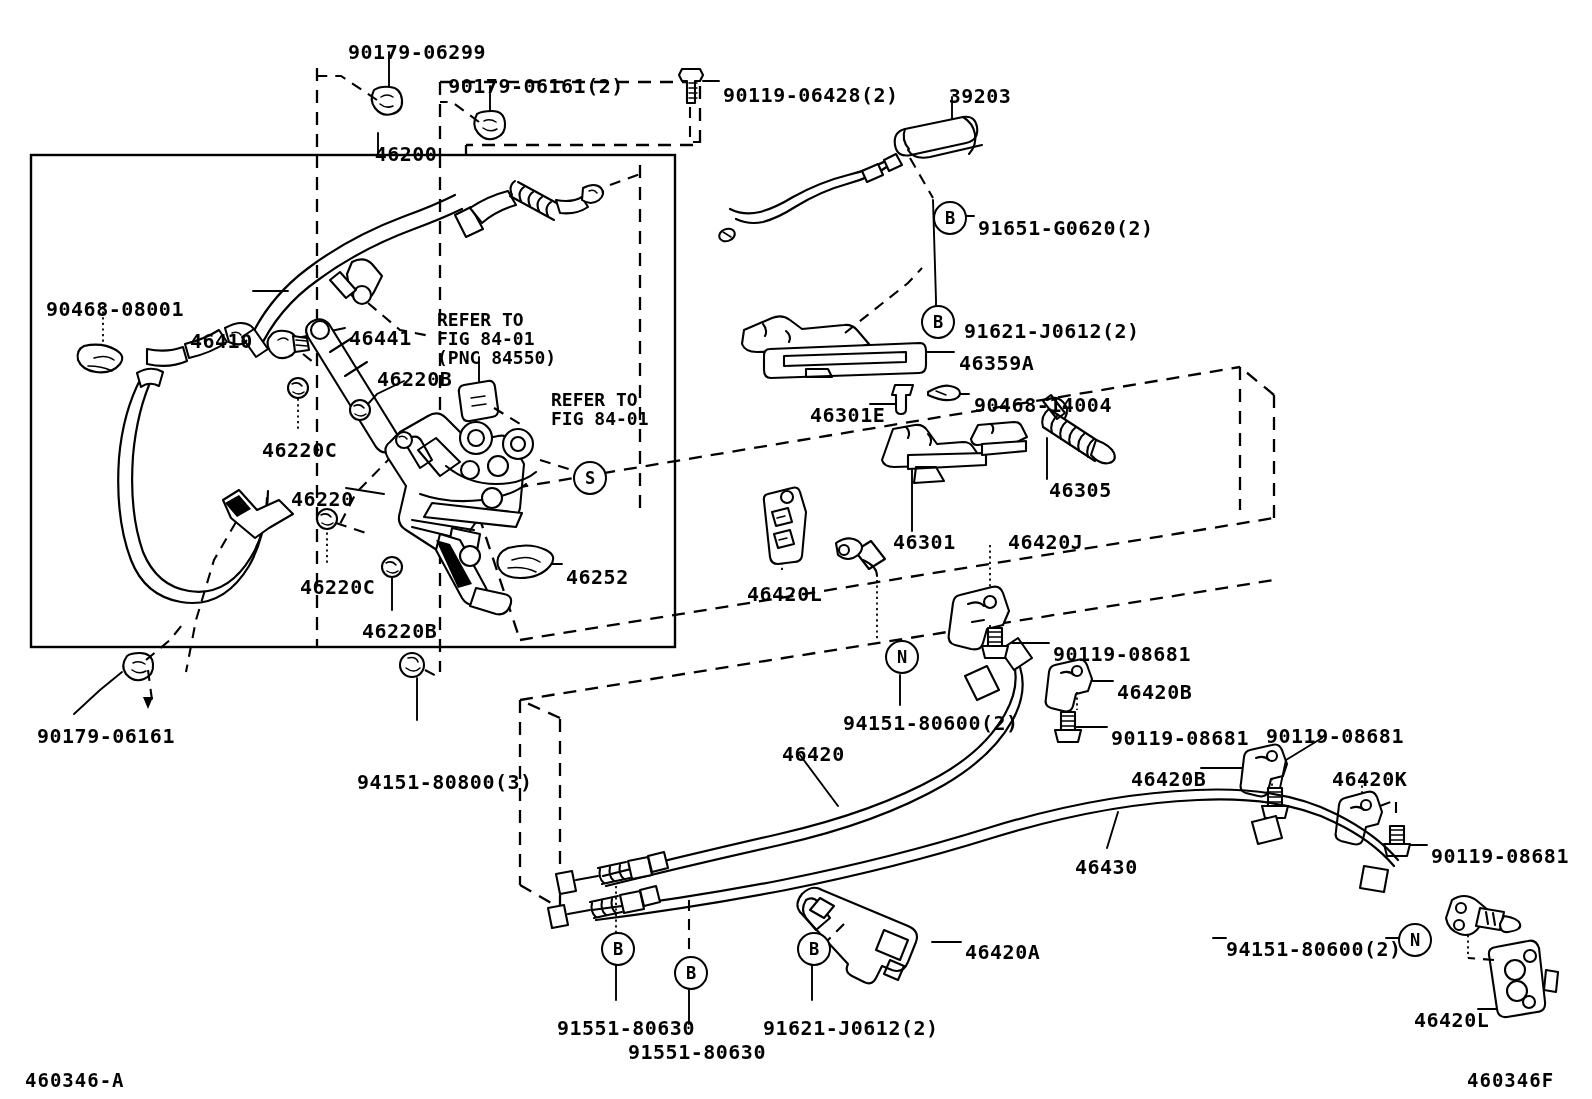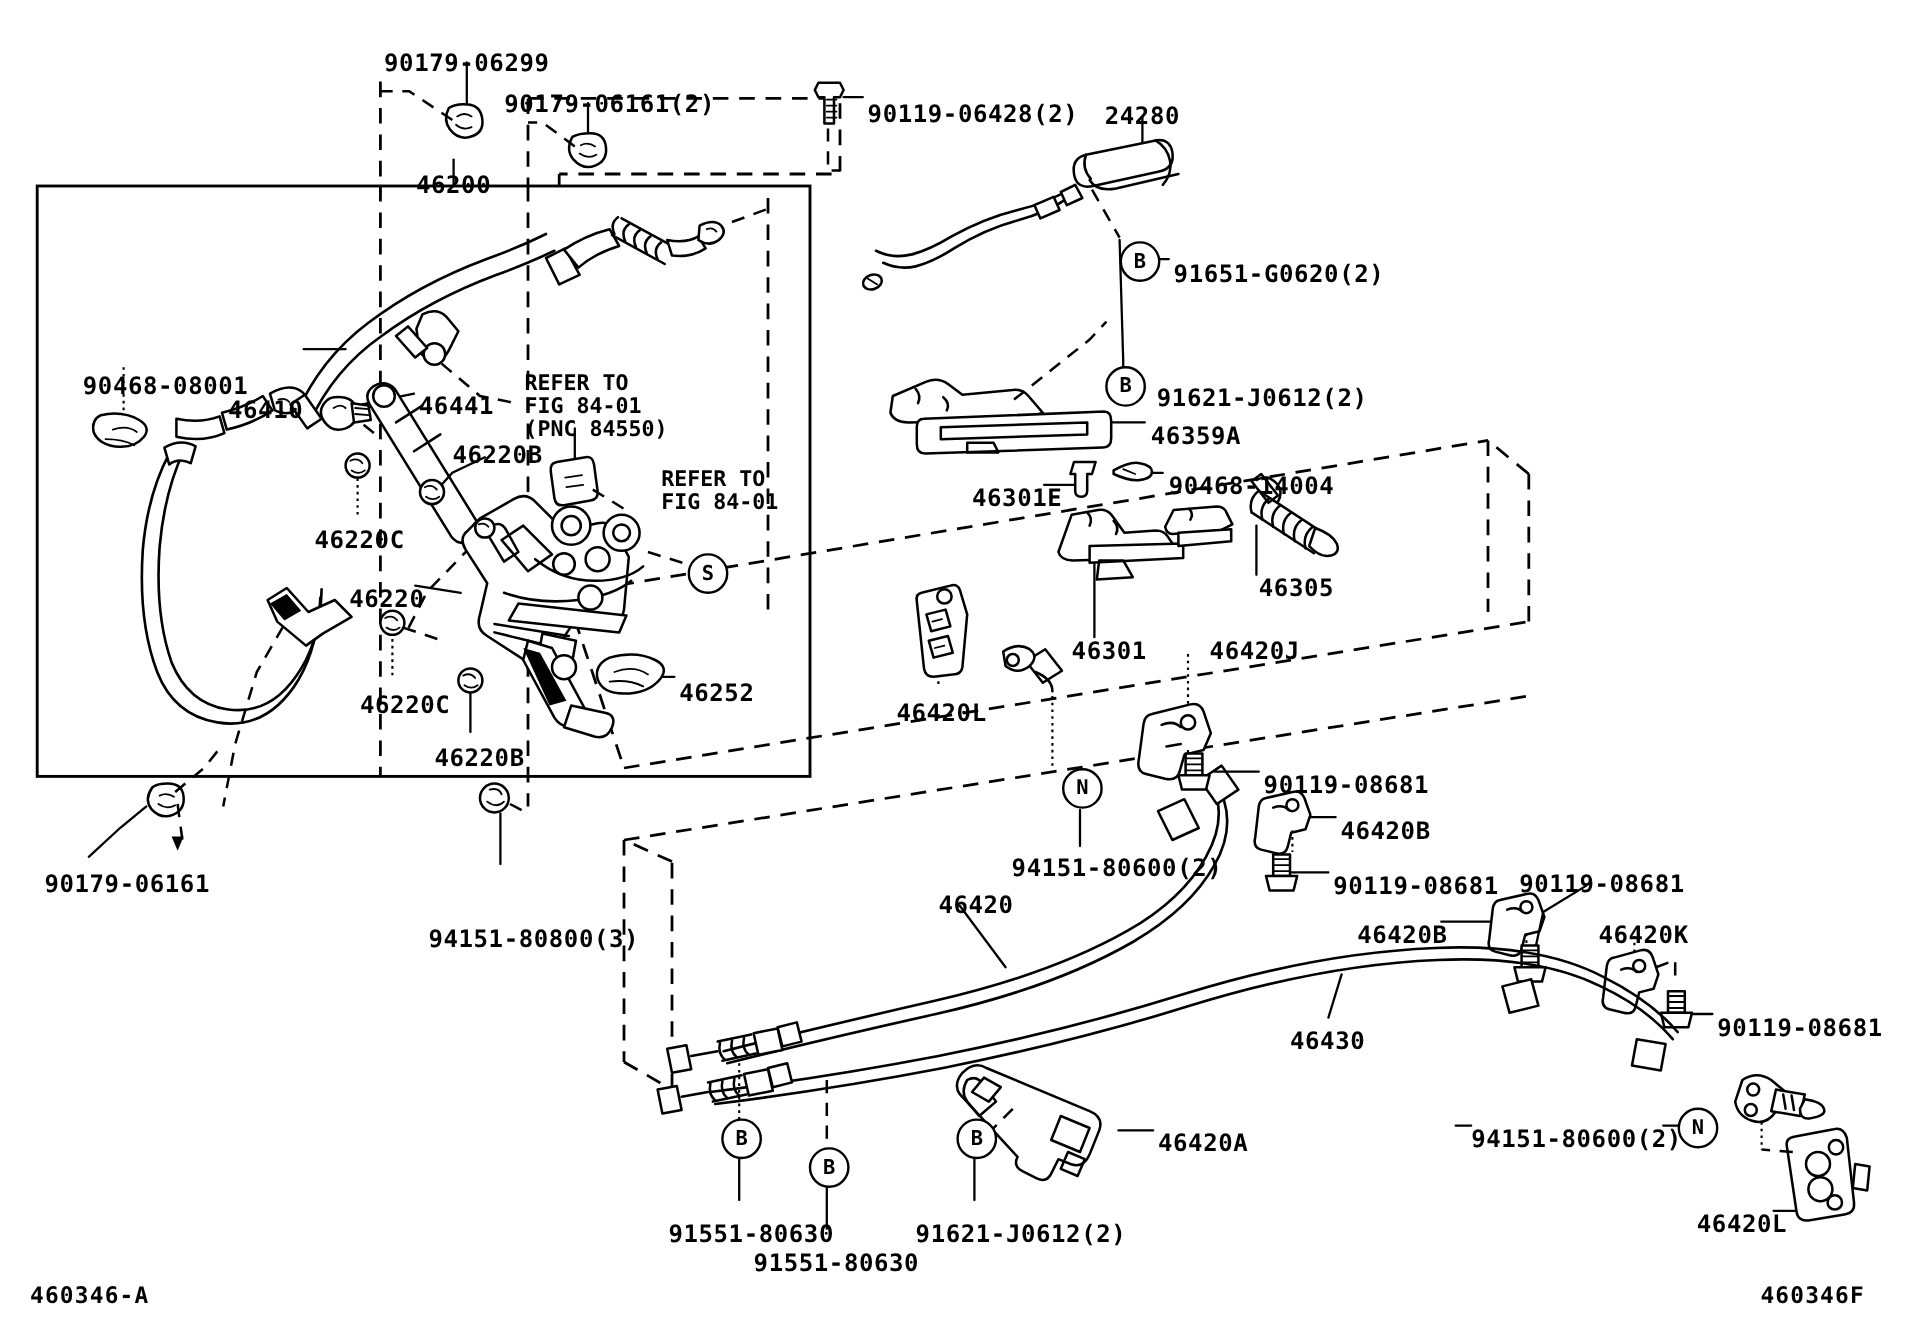--- a/index.html
+++ b/index.html
@@ -17,21 +17,21 @@
     color:#000;
     font-family:"DejaVu Sans Mono","Liberation Mono",monospace;
     font-weight:700;
     font-size:20px;
     letter-spacing:0.5px;
     white-space:nowrap;
     line-height:1.12;
   }
   .lbl.refer{font-size:18px;font-weight:700;letter-spacing:0px;line-height:1.05;}
   .lbl.foot{font-size:19px;font-weight:700;letter-spacing:1px;margin-top:28px;}
-  .ctr{transform:translateX(-50%);}
+  .ctr{transform:translateX(-50%);margin-left:28px;}
 </style>
 </head>
 <body>
 
 <div id="stage">
 
   <svg id="art" viewBox="0 0 1592 1099" xmlns="http://www.w3.org/2000/svg">
     <defs>
       <style>
         .s  {fill:none;stroke:#000;stroke-width:2.1;stroke-linecap:round;stroke-linejoin:round;}
@@ -477,25 +477,25 @@
       <div style="position: absolute; width: 30px; height: 30px; border: 2.2px solid rgb(0, 0, 0); border-radius: 50%; background: rgb(255, 255, 255); display: flex; align-items: center; justify-content: center; font-family: &quot;DejaVu Sans Mono&quot;, &quot;Liberation Mono&quot;, monospace; font-weight: 700; font-size: 17px; color: rgb(0, 0, 0); left: 601px; top: 932px;">B</div>
       <div style="position: absolute; width: 30px; height: 30px; border: 2.2px solid rgb(0, 0, 0); border-radius: 50%; background: rgb(255, 255, 255); display: flex; align-items: center; justify-content: center; font-family: &quot;DejaVu Sans Mono&quot;, &quot;Liberation Mono&quot;, monospace; font-weight: 700; font-size: 17px; color: rgb(0, 0, 0); left: 674px; top: 956px;">B</div>
       <div style="position: absolute; width: 30px; height: 30px; border: 2.2px solid rgb(0, 0, 0); border-radius: 50%; background: rgb(255, 255, 255); display: flex; align-items: center; justify-content: center; font-family: &quot;DejaVu Sans Mono&quot;, &quot;Liberation Mono&quot;, monospace; font-weight: 700; font-size: 17px; color: rgb(0, 0, 0); left: 797px; top: 932px;">B</div>
       <div style="position: absolute; width: 30px; height: 30px; border: 2.2px solid rgb(0, 0, 0); border-radius: 50%; background: rgb(255, 255, 255); display: flex; align-items: center; justify-content: center; font-family: &quot;DejaVu Sans Mono&quot;, &quot;Liberation Mono&quot;, monospace; font-weight: 700; font-size: 17px; color: rgb(0, 0, 0); left: 1398px; top: 923px;">N</div>
     </div>
 
   <div id="labels">
       <div class="lbl ctr" style="left: 389px; top: 41px;">90179-06299</div>
       <div class="lbl ctr" style="left: 508px; top: 75px; text-align: center;">90179-06161(2)</div>
       <div class="lbl" style="left: 723px; top: 84px;">90119-06428(2)</div>
-      <div class="lbl ctr" style="left: 952px; top: 85px;">24280</div>
+      <div class="lbl ctr" style="left: 952px; top: 85px;">39203</div>
       <div class="lbl ctr" style="left: 378px; top: 143px;">46200</div>
       <div class="lbl" style="left: 978px; top: 217px;">91651-G0620(2)</div>
       <div class="lbl" style="left: 190px; top: 291px; margin-top: 39px;">46410</div>
-      <div class="lbl" style="left: 46px; top: 310px; margin-left: 23px;">90468-08001</div>
+      <div class="lbl" style="left: 46px; top: 298px;">90468-08001</div>
       <div class="lbl" style="left: 964px; top: 320px;">91621-J0612(2)</div>
       <div class="lbl" style="left: 349px; top: 327px;">46441</div>
       <div class="lbl" style="left: 959px; top: 352px;">46359A</div>
       <div class="lbl refer" style="left: 437px; top: 311px;">
         <div>REFER TO</div>
         <div>FIG 84-01</div>
         <div>(PNC 84550)</div>
       </div>
       <div class="lbl" style="left: 377px; top: 368px;">46220B</div>
       <div class="lbl" style="left: 810px; top: 404px;">46301E</div>

